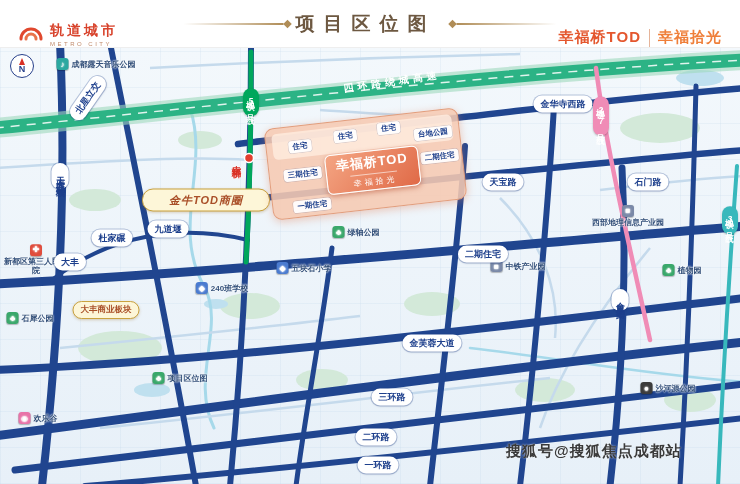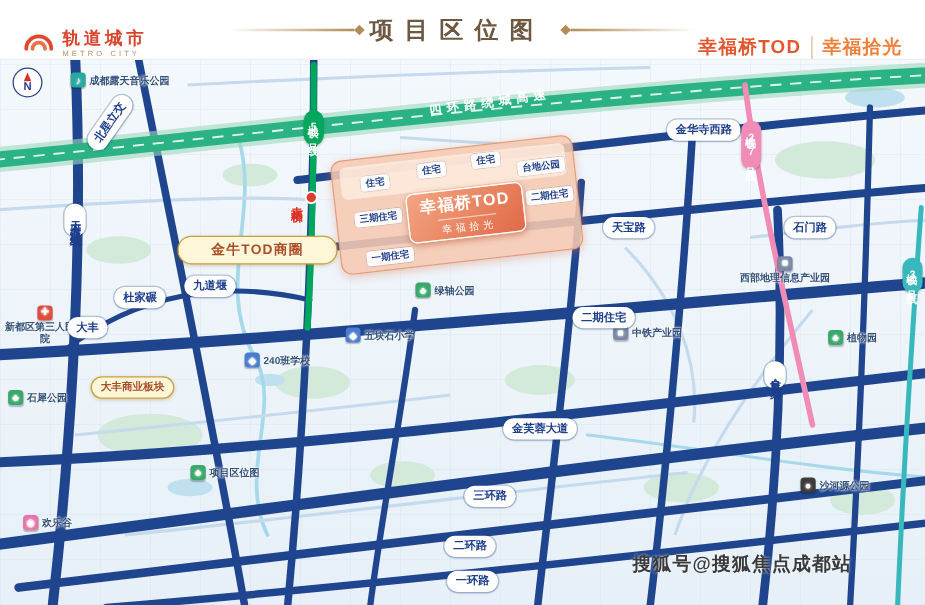--- a/index.html
+++ b/index.html
@@ -46,21 +46,21 @@
                 letter-spacing:1.5px; z-index:9; box-shadow:0 1px 2px rgba(0,0,0,.25); }
   .m5  { background:#00a75c; } .m27 { background:#f08cb6; } .m3 { background:#38b8bc; }
 
   .station-name { position:absolute; transform:translate(-50%,-50%); writing-mode:vertical-rl; text-orientation:upright;
                   color:#d93025; font-size:9.5px; font-weight:bold; letter-spacing:2px; z-index:9;
                   text-shadow:0 0 2px #fff,0 0 2px #fff; }
 
   .gold-pill { position:absolute; transform:translate(-50%,-50%); background:#fdf6d8; border:1px solid #c9a23f;
                color:#a94f28; font-weight:bold; border-radius:11px; white-space:nowrap; z-index:10;
                box-shadow:0 1px 3px rgba(150,100,20,.3); }
-  .gold-pill.big { font-size:11px; padding:3px 26px; letter-spacing:1px; }
+  .gold-pill.big { font-size:11px; padding:3px 26px; letter-spacing:1px;font-style:italic; }
   .gold-pill.small { font-size:8.5px; padding:2px 7px; }
 
   .poi { position:absolute; transform:translate(-50%,-50%); display:flex; align-items:center; gap:3px;
          font-size:8px; color:#33507a; font-weight:bold; white-space:nowrap; z-index:7;
          text-shadow:0 0 2px #fff,0 0 2px #fff; }
   .poi.col { flex-direction:column; gap:1px; white-space:normal; text-align:center; line-height:1.15; }
   .poi .ic { width:12px; height:12px; min-width:12px; border-radius:3px; display:flex; align-items:center;
              justify-content:center; color:#fff; font-size:8px; box-shadow:0 1px 1px rgba(0,0,0,.25); }
   .ic-park { background:#3aa86b; } .ic-hospital { background:#e04c3c; } .ic-music { background:#2ba8a0; }
   .ic-ferris { background:#e873a8; } .ic-school { background:#4a7bd0; } .ic-industry { background:#7a89a8; }

